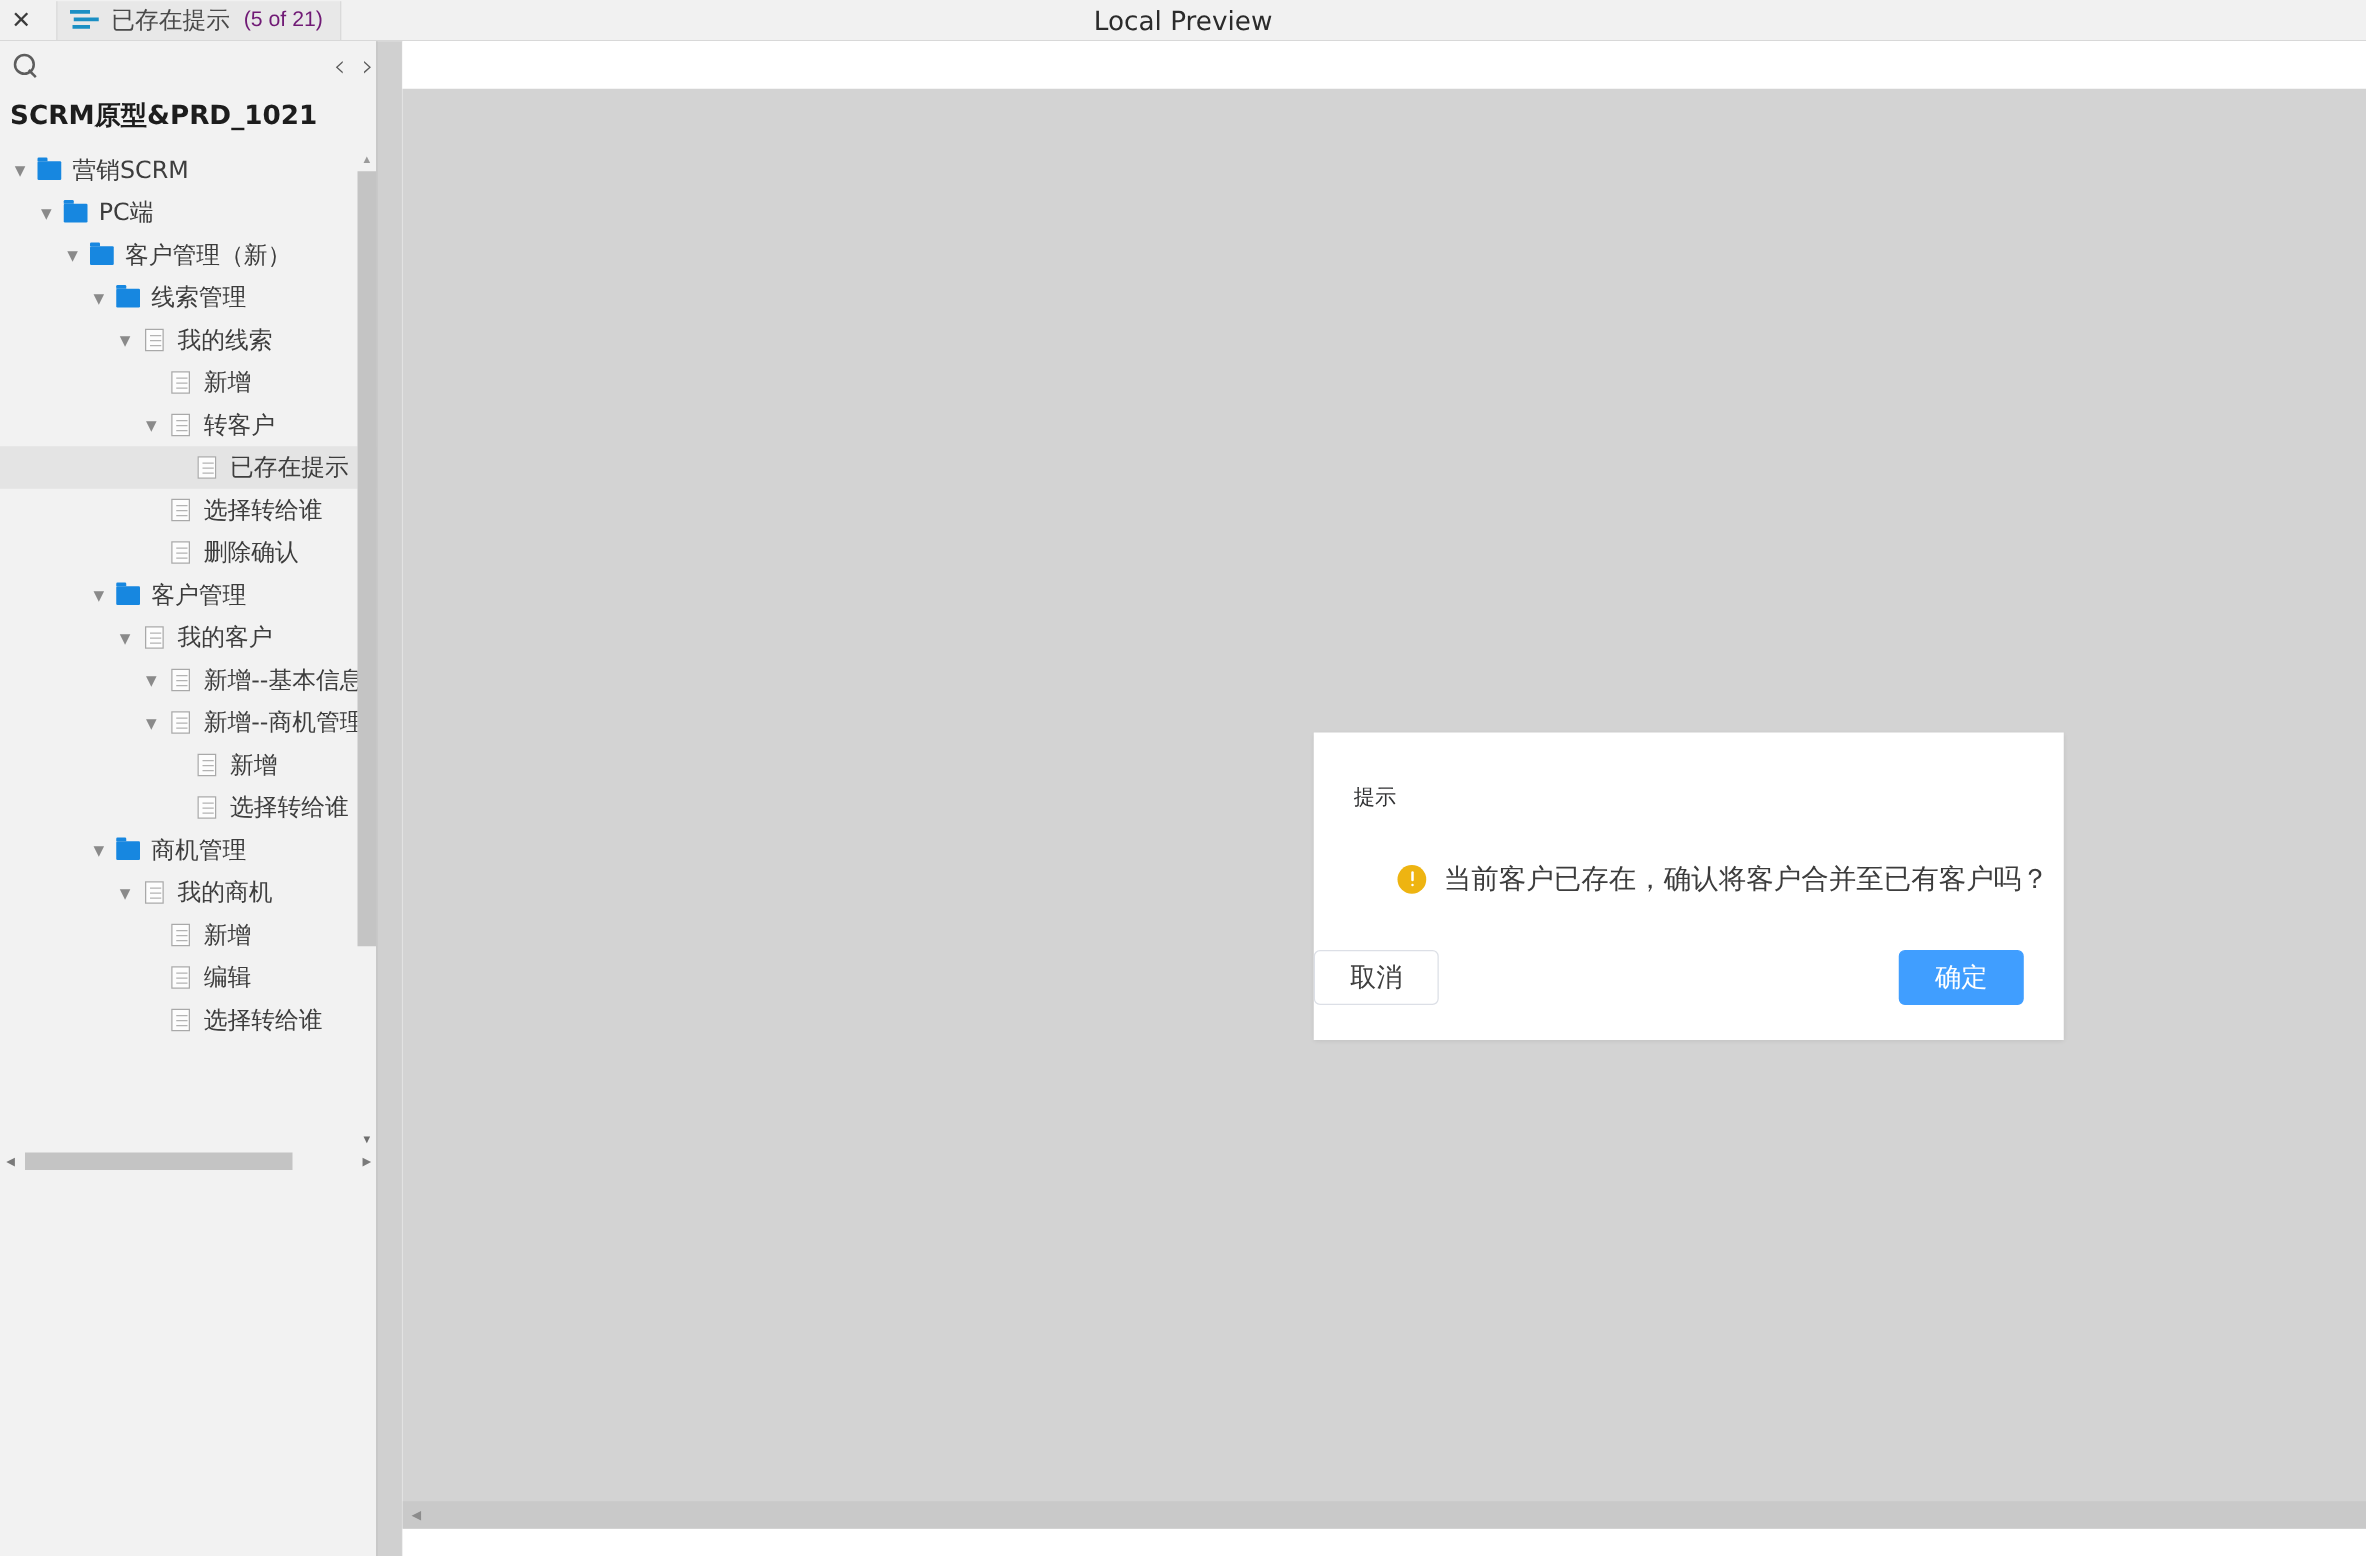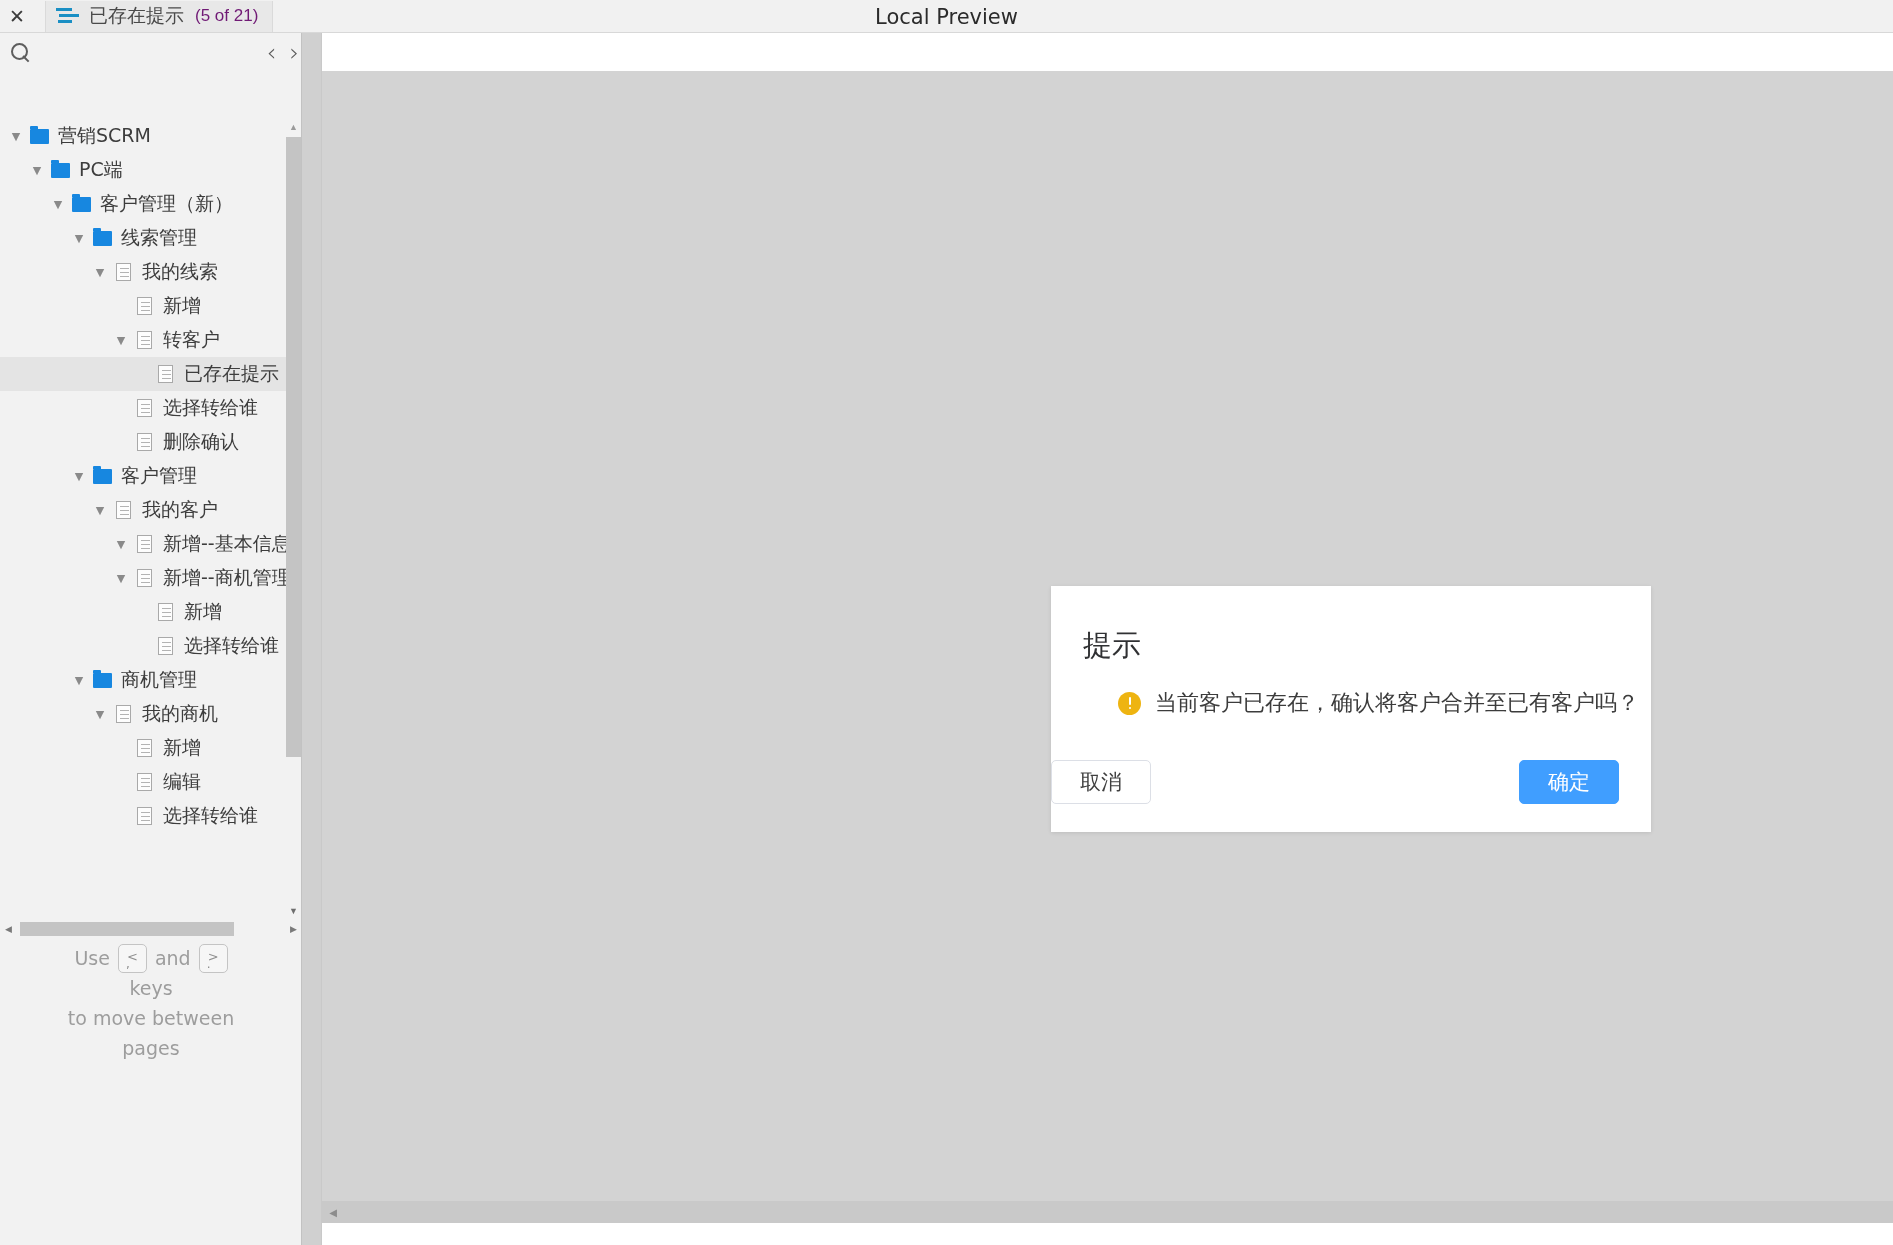--- a/index.html
+++ b/index.html
@@ -232,21 +232,21 @@
   
   .dialog {
     position: absolute;
     left: 729px; top: 515px;
     width: 600px; height: 246px;
     background: #ffffff;
     box-shadow: 0 1px 4px rgba(0,0,0,0.10);
   }
   .dlg-title {
     position: absolute; left: 32px; top: 40px;
-    font-size: 29px; color: #303133;
+    font-size: 17px; color: #303133;
     font-family: "DejaVu Sans", sans-serif;
   }
   .dlg-body {
     position: absolute; left: 67px; top: 102px;
     display: flex; align-items: center; gap: 14px;
     white-space: nowrap;
   }
   .warn-icon {
     width: 23px; height: 23px; border-radius: 50%;
     background: #eeb411; position: relative; flex: 0 0 auto;
@@ -318,20 +318,21 @@
 <div class="left-panel">
 
   <div class="panel-toolbar">
     <span class="search-icon"></span>
     <span class="nav-arrows">
       <span class="chev">‹</span>
       <span class="chev">›</span>
     </span>
   </div>
 
+  <div class="project-title">SCRM原型&amp;PRD_1021</div>
 
   <div class="tree-wrap">
     <div class="tree" id="tree-root">
         <div class="tree-row" style="padding-left: 6px;">
           <span class="caret">▼</span>
           <span class="node-icon">
             <span class="folder-ico"></span>
           </span>
           <span class="node-label">营销SCRM</span>
         </div>
@@ -545,37 +546,20 @@
   </div>
 
   <div class="tree-hscroll">
     <div class="arrow-l">◀</div>
     <div class="htrack">
       <div class="hthumb"></div>
     </div>
     <div class="arrow-r">▶</div>
   </div>
 
-  <div class="hint">
-    <div class="kline">
-      <span>Use</span>
-      <span class="keycap">
-        <span>&lt;</span>
-        <em>,</em>
-      </span>
-      <span>and</span>
-      <span class="keycap">
-        <span>&gt;</span>
-        <em>.</em>
-      </span>
-    </div>
-    <div>keys</div>
-    <div>to move between</div>
-    <div>pages</div>
-  </div>
 
   <div class="panel-edge"></div>
 </div>
 
 <div class="main">
   <div class="canvas-top"></div>
 
   <div class="canvas">
 
     <div class="dialog">

